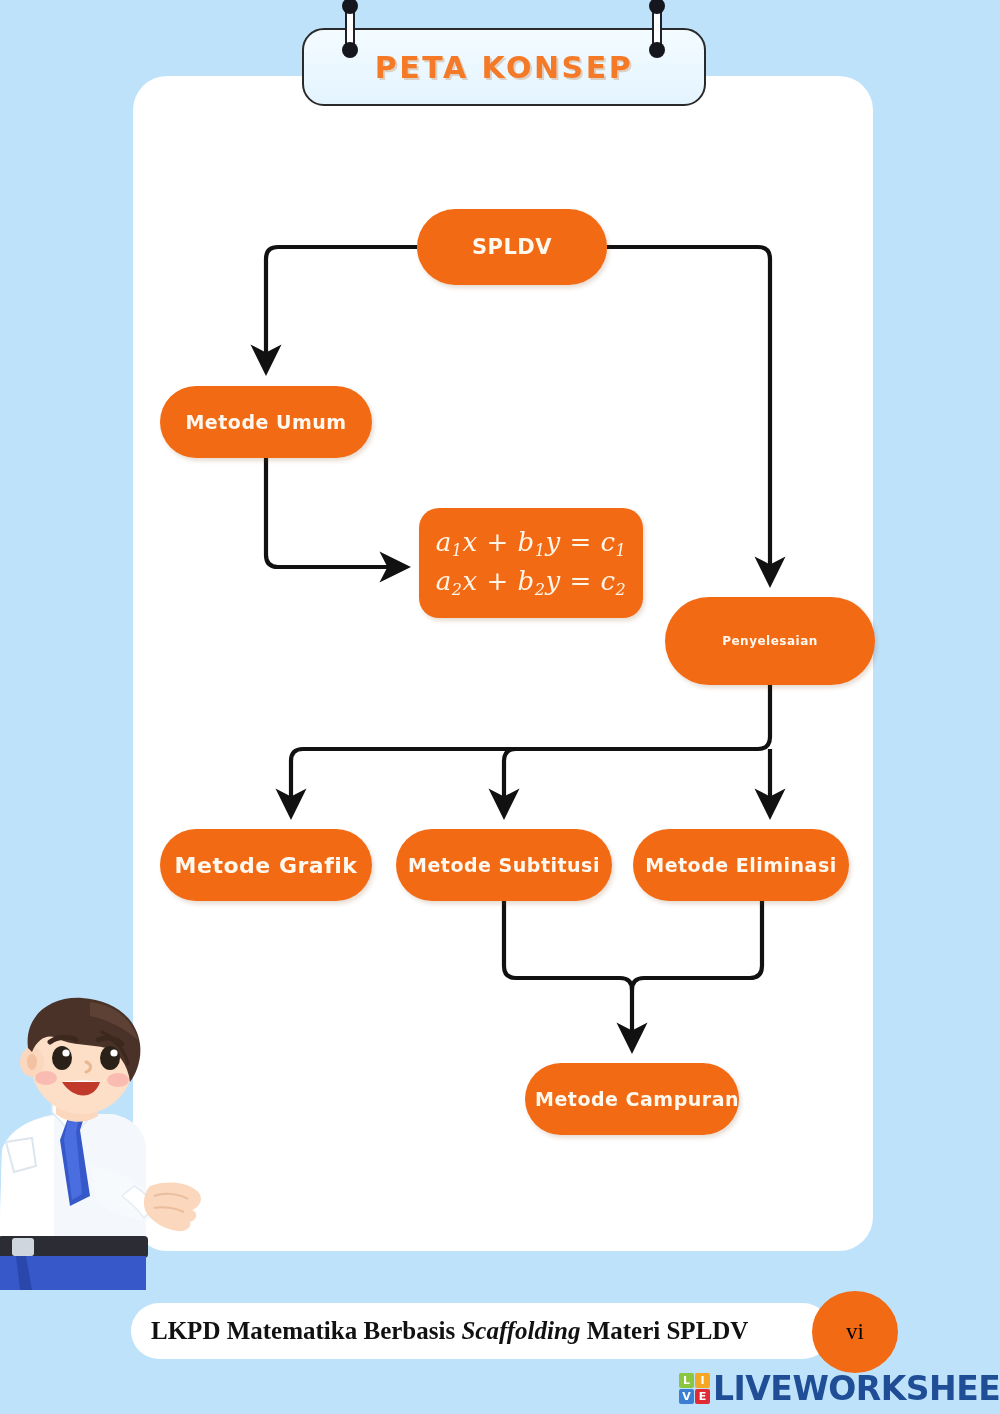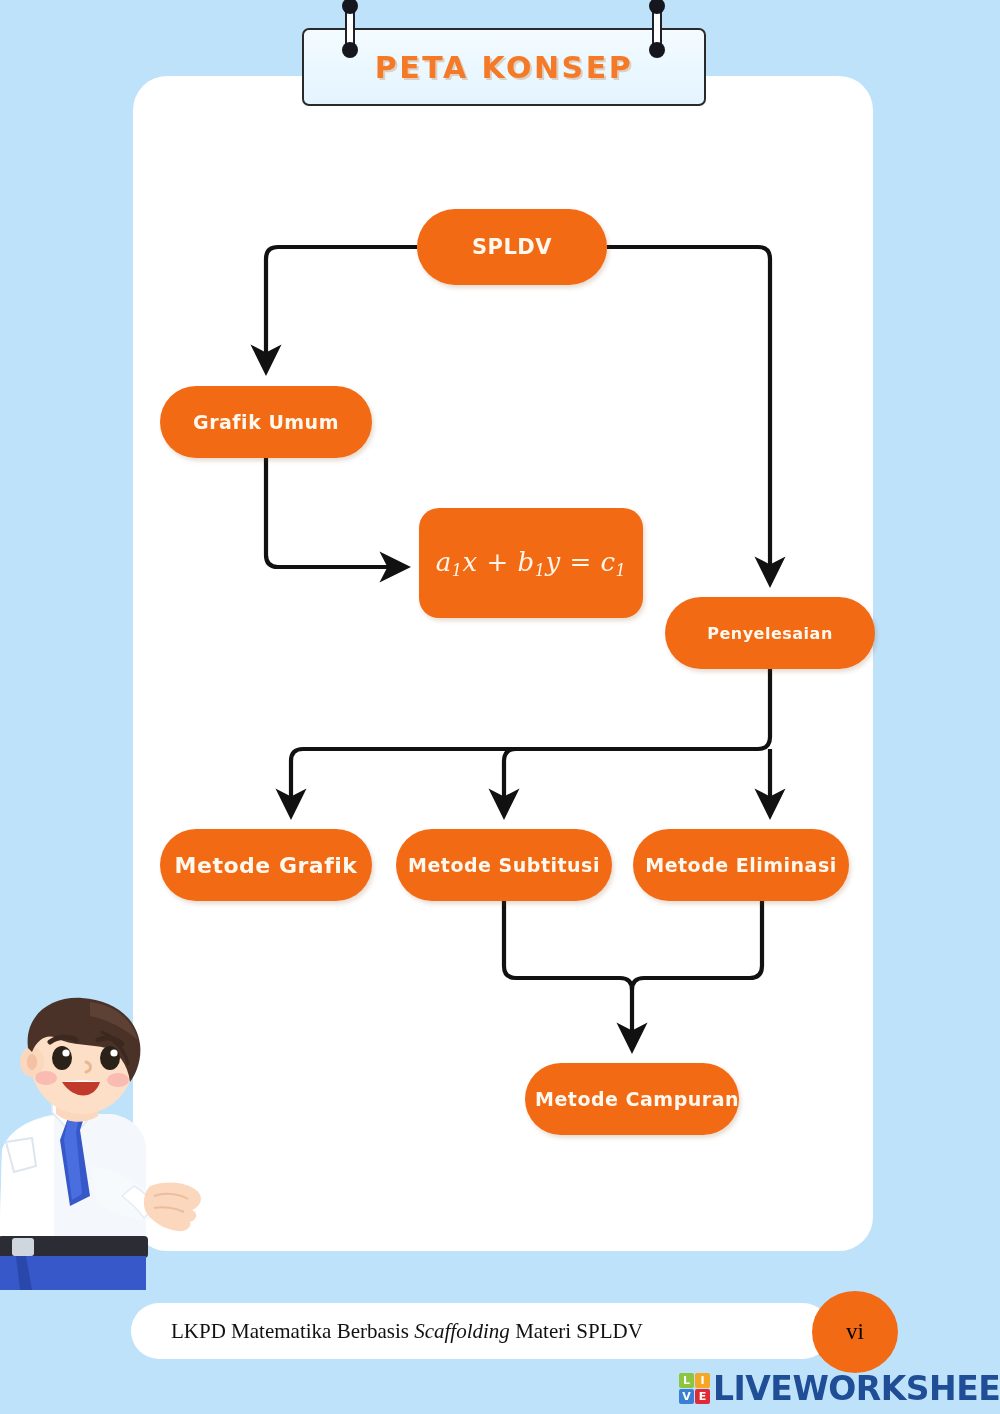--- a/index.html
+++ b/index.html
@@ -34,21 +34,21 @@
 
   
   .header-plate {
     position: absolute;
     left: 302px;
     top: 28px;
     width: 404px;
     height: 78px;
     background: linear-gradient(180deg, #f3fbff 0%, #eaf7ff 60%, #e4f4ff 100%);
     border: 2px solid #2a2a2a;
-    border-radius: 7px;
+    border-radius: 22px;
     display: flex;
     align-items: center;
     justify-content: center;
     z-index: 5;
   }
   .header-title {
     font-family: "DejaVu Sans", sans-serif;
     font-size: 30px;
     font-weight: bold;
     letter-spacing: 2.5px;
@@ -112,21 +112,21 @@
     font-weight: bold;
     letter-spacing: .5px;
     z-index: 4;
   }
   .node.pill { border-radius: 46px; }
   .node.box  { border-radius: 20px; }
 
   .n-spldv     { left: 407px; top: 209px; width: 190px; height: 76px; font-size: 21px; }
   .n-bentuk    { left: 150px; top: 386px; width: 212px; height: 72px; font-size: 19px; }
   .n-eq        { left: 409px; top: 508px; width: 224px; height: 110px; flex-direction: column; gap: 4px; }
-  .n-penyel    { left: 655px; top: 597px; width: 210px; height: 72px; font-size: 16px; }
+  .n-penyel    { left: 655px; top: 597px; width: 210px; height: 88px; font-size: 12px; }
   .n-grafik    { left: 150px; top: 829px; width: 212px; height: 72px; font-size: 22px; }
   .n-subtitusi { left: 386px; top: 829px; width: 216px; height: 72px; font-size: 19px; }
   .n-eliminasi { left: 623px; top: 829px; width: 216px; height: 72px; font-size: 19px; }
   .n-campuran  { left: 515px; top: 1063px; width: 214px; height: 72px; font-size: 19px; justify-content: flex-end; }
 
   .eq-line {
     font-family: "DejaVu Serif", serif;
     font-style: italic;
     font-weight: normal;
     font-size: 26px;
@@ -150,24 +150,24 @@
     top: 1303px;
     width: 700px;
     height: 56px;
     background: #ffffff;
     border-radius: 28px;
     display: flex;
     align-items: center;
     z-index: 4;
   }
   .footer-text {
-    margin-left: 40px;
+    margin-left: 20px;
     font-family: "Liberation Serif", serif;
-    font-size: 21px;
-    font-weight: normal;
+    font-size: 25px;
+    font-weight: bold;
     color: #111111;
     white-space: nowrap;
   }
   .footer-text i { font-style: italic; }
   .page-badge {
     position: absolute;
     left: 812px;
     top: 1291px;
     width: 86px;
     height: 82px;
@@ -269,31 +269,38 @@
 
         <path d="M752,901 L752,966 Q752,978 740,978 L634,978 Q622,978 622,990"></path>
       </g>
     </svg>
 
     <div class="node pill n-spldv">
       <span>SPLDV</span>
     </div>
 
     <div class="node pill n-bentuk">
-      <span>Grafik Umum</span>
+      <span>Metode Umum</span>
     </div>
 
     <div class="node box n-eq">
       <div class="eq-line">
         <span>a</span><sub>1</sub><span>x</span>
         <span>+</span>
         <span>b</span><sub>1</sub><span>y</span>
         <span>=</span>
         <span>c</span><sub>1</sub>
       </div>
+      <div class="eq-line">
+        <span>a</span><sub>2</sub><span>x</span>
+        <span>+</span>
+        <span>b</span><sub>2</sub><span>y</span>
+        <span>=</span>
+        <span>c</span><sub>2</sub>
+      </div>
     </div>
 
     <div class="node pill n-penyel">
       <span>Penyelesaian</span>
     </div>
 
     <div class="node pill n-grafik">
       <span>Metode Grafik</span>
     </div>
 

